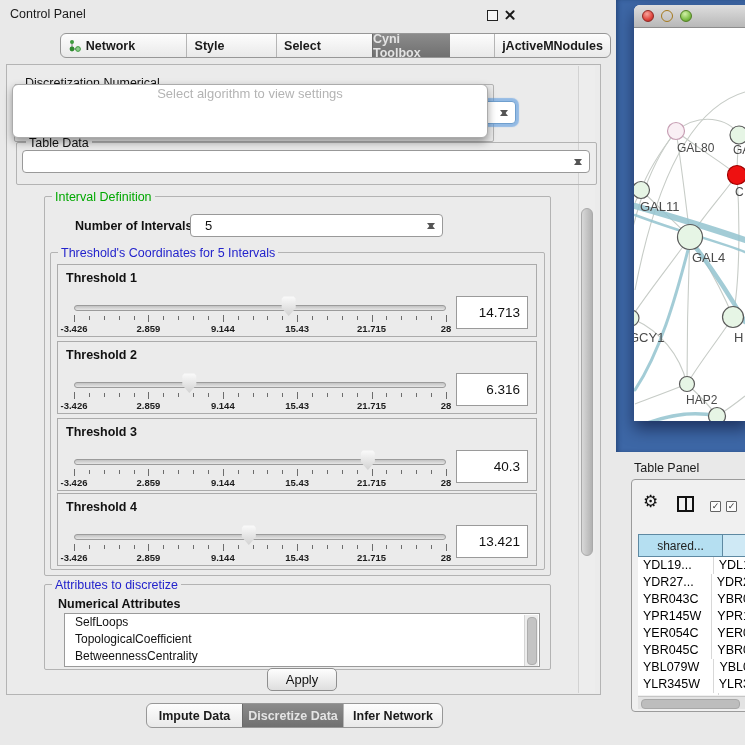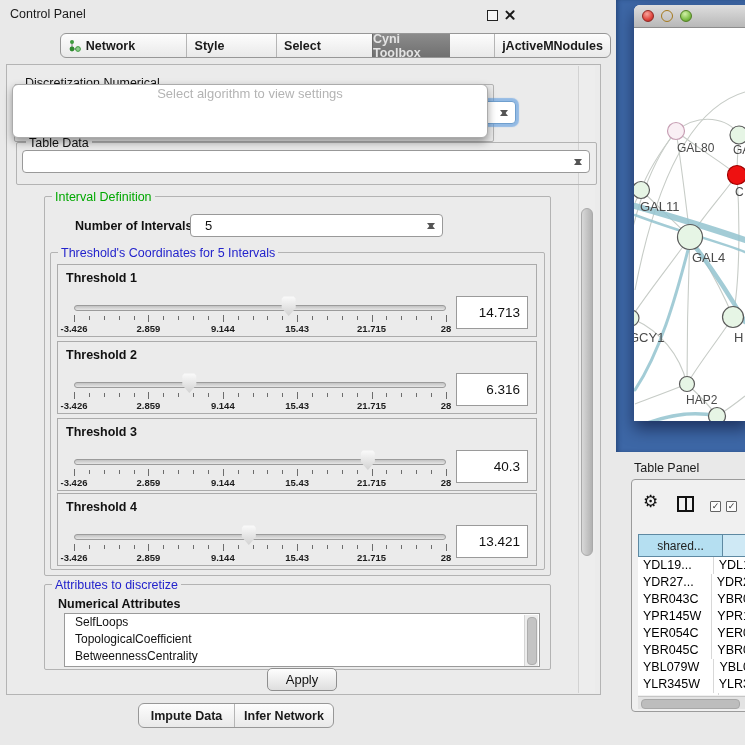--- a/index.html
+++ b/index.html
@@ -12,21 +12,21 @@
   .close-ic{left:504px;top:9px;width:12px;height:12px;}
   .close-ic::before,.close-ic::after{content:"";position:absolute;left:5px;top:0;width:2.4px;height:12px;background:#1a1a1a;border-radius:1px;}
   .close-ic::before{transform:rotate(45deg);} .close-ic::after{transform:rotate(-45deg);}
   .tabbar{display:flex;border:1px solid #979797;border-radius:6px;overflow:hidden;
           background:linear-gradient(#fdfdfd,#e9e9e9);height:23px;}
   .tabbar .seg{display:flex;align-items:center;justify-content:center;gap:5px;font-size:12.5px;
           font-weight:bold;color:#1a1a1a;border-left:1px solid #b5b5b5;box-sizing:border-box;}
   .tabbar .seg:first-child{border-left:none;}
   .tabbar .seg.active{background:linear-gradient(#8b8b8b,#707070);color:#e4e4e4;border-left-color:#6a6a6a;}
   #top-tabs{left:60px;top:33px;gap:44px;}
-  #bottom-tabs{left:138px;top:703px;}
+  #bottom-tabs{left:146px;top:703px;}
   .content-panel{left:6px;top:64px;width:595px;height:631px;border:1px solid #b4b4b4;background:#ebebeb;box-sizing:border-box;}
   
   .vscroll{left:578px;top:66px;width:17px;height:627px;background:#ededed;border-left:1px solid #d2d2d2;box-sizing:border-box;}
   .vscroll .thumb{position:absolute;left:2px;top:142px;width:12px;height:348px;border-radius:7px;
                   background:linear-gradient(90deg,#d8d8d8,#b2b2b2);border:1px solid #a9a9a9;box-sizing:border-box;}
   
   .group{border:1px solid #b3b3b3;border-radius:2px;}
   .gtitle{font-size:12.5px;background:#ebebeb;padding:0 3px;white-space:nowrap;z-index:2;}
   .g-algo{left:14px;top:84px;width:478px;height:56px;}
   .t-algo{left:22px;top:76px;}
@@ -336,20 +336,23 @@
         <div class="thumb"></div>
       </div>
   </div>
 
   <div class="abs apply-btn">Apply</div>
 
   <div class="abs tabbar" id="bottom-tabs">
       <div class="seg" style="width: 95px;">
         <span>Impute Data</span>
       </div>
+      <div class="seg active" style="width: 101px;">
+        <span>Discretize Data</span>
+      </div>
       <div class="seg" style="width: 99px;">
         <span>Infer Network</span>
       </div>
     </div>
 
   <div class="abs desktop"></div>
 
   <div class="abs net-window">
     <div class="net-titlebar">
       <div class="light" style="left:8px;background:radial-gradient(circle at 40% 30%,#f6a49c,#e0463e 60%,#a3241e);border:1px solid #8e2823;"></div>

